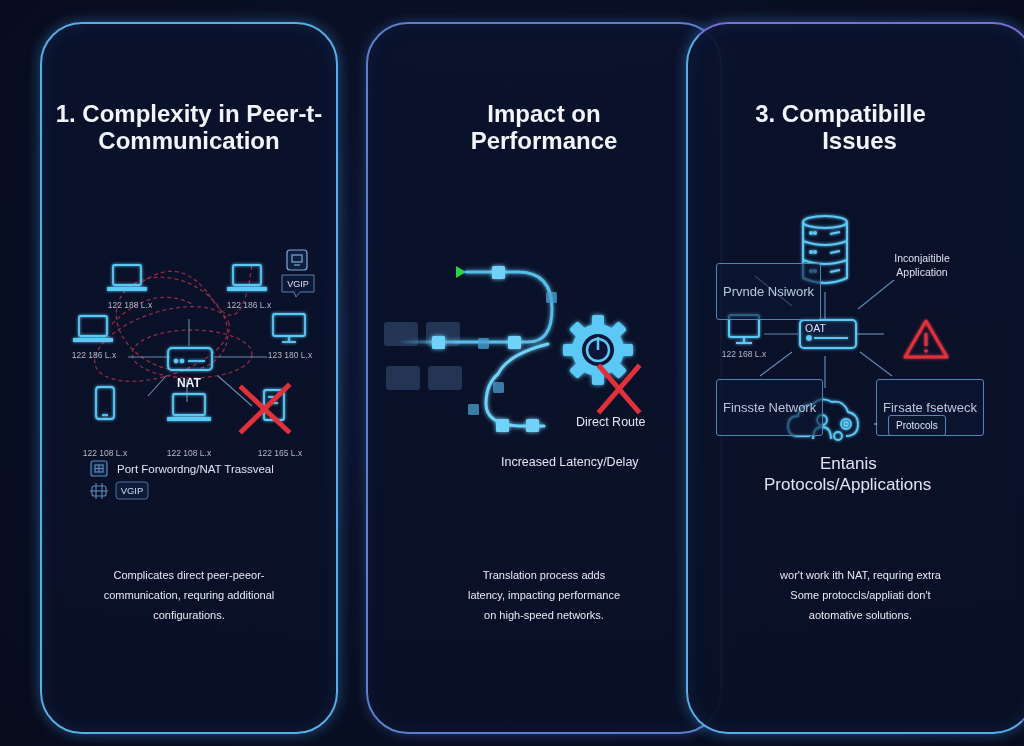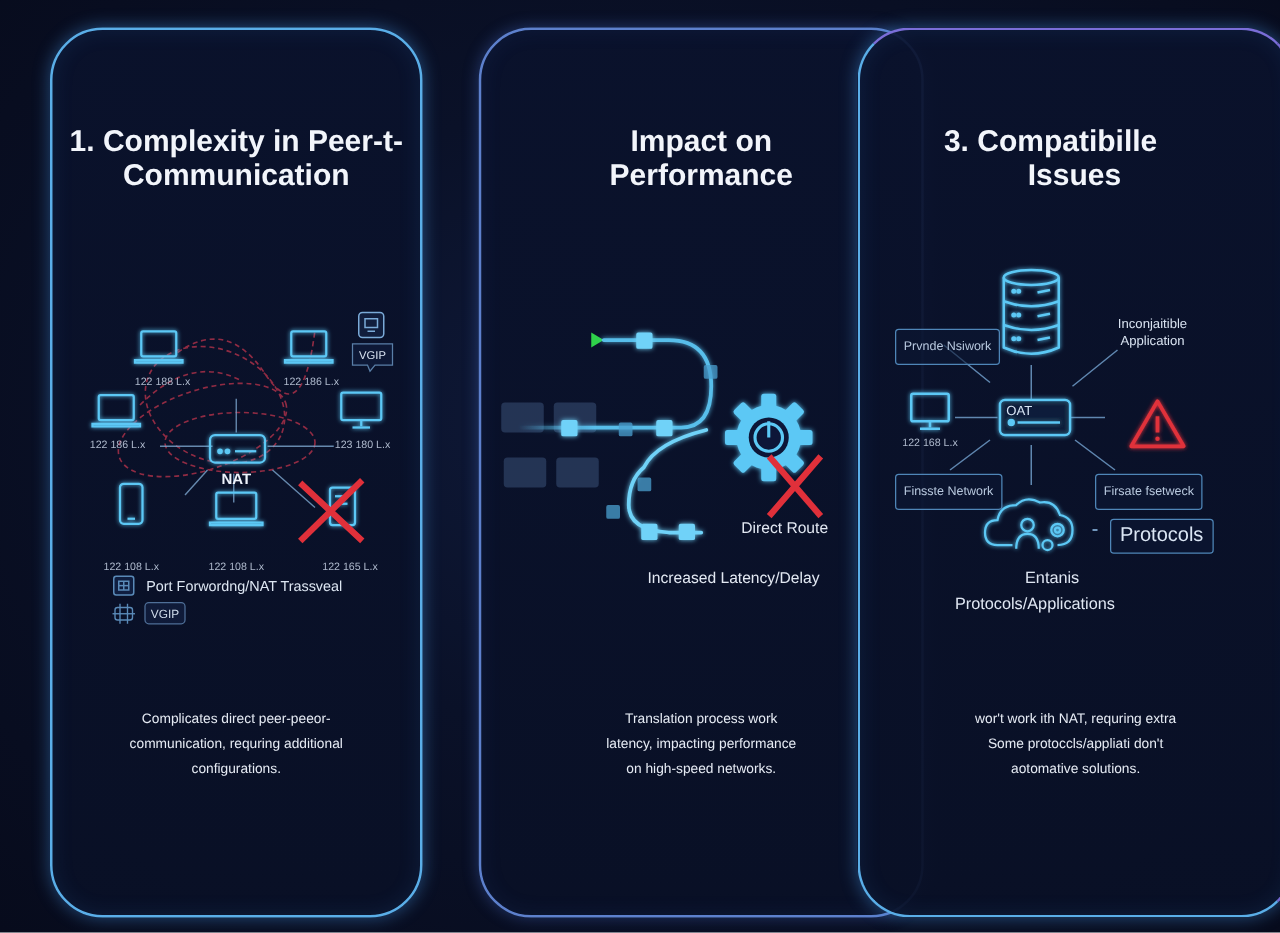--- a/index.html
+++ b/index.html
@@ -13,21 +13,21 @@
   .panel {
     position: absolute;
     top: 22px;
     height: 712px;
     border-radius: 42px;
     border: 2.5px solid #5aaee8;
     background: linear-gradient(180deg, rgba(10,18,44,0.92) 0%, rgba(9,16,38,0.95) 100%);
     box-shadow: 0 0 14px rgba(70,150,230,0.45), inset 0 0 18px rgba(60,130,220,0.12);
   }
   #panel-1 { left: 40px; width: 298px; }
-  #panel-2 { left: 383px; width: 356px; border-color: #5d80cc; box-shadow: 0 0 12px rgba(80,120,220,0.35), inset 0 0 18px rgba(60,100,200,0.1); text-decoration: underline; }
+  #panel-2 { left: 366px; width: 356px; border-color: #5d80cc; box-shadow: 0 0 12px rgba(80,120,220,0.35), inset 0 0 18px rgba(60,100,200,0.1); text-decoration: underline; }
   #panel-3 { left: 686px; width: 349px; border-color: #5aaee8; border-top-color: #7a6ed8; border-right-color: #7468d0; }
   .title {
     position: absolute;
     left: 0; right: 0;
     top: 76px;
     font-weight: bold;
     font-size: 24px;
     line-height: 27px;
     color: #f2f5fb;
     text-align: center;
@@ -37,28 +37,28 @@
     position: absolute;
     left: 8px; right: 8px;
     top: 541px;
     font-size: 11px;
     line-height: 20px;
     color: #e6ebf4;
     text-align: center;
   }
   .desc span { display: block; }
   svg.art { position: absolute; left: 0; top: 0; overflow: visible; }
-  .lbl-md { position: absolute; font-size: 13px; color: #dfe6f2; white-space: nowrap; }
+  .lbl-md { position: absolute; font-size: 17px; color: #dfe6f2; white-space: nowrap; }
   .tagbox {
     position: absolute;
     border: 1.3px solid #4f86b8;
     border-radius: 3px;
-    font-size: 10px;
+    font-size: 13px;
     color: #b8c8de;
-    padding: 8px 6px;
+    padding: 20px 6px;
     white-space: nowrap;
     background: rgba(12,24,52,0.6);
   }
 </style>
 </head>
 <body>
 
 <div class="panel" id="panel-1">
   <div class="title">
     <span>1. Complexity in Peer-t-</span>
@@ -263,21 +263,21 @@
     </g>
     <g stroke="#e0303a" stroke-width="5" stroke-linecap="square">
       <line x1="232" y1="343" x2="270" y2="387"></line>
       <line x1="270" y1="343" x2="232" y2="387"></line>
     </g>
     <text x="208" y="402" font-family="Liberation Sans, sans-serif" font-size="12.5" fill="#e2e8f2">Direct Route</text>
     <text x="133" y="442" font-family="Liberation Sans, sans-serif" font-size="12.5" fill="#e2e8f2">Increased Latency/Delay</text>
   </svg>
 
   <div class="desc">
-    <span>Translation process work</span>
+    <span>Translation process adds</span>
     <span>latency, impacting performance</span>
     <span>on high-speed networks.</span>
   </div>
 </div>
 
 <div class="panel" id="panel-3">
   <div class="title" style="left:-40px;">
     <span>3. Compatibille</span>
     <span style="padding-left:38px;">Issues</span>
   </div>
@@ -349,21 +349,21 @@
       <circle cx="158" cy="400" r="5"></circle>
       <circle cx="158" cy="400" r="2"></circle>
       <circle cx="150" cy="412" r="4"></circle>
     </g>
     <line x1="186" y1="400" x2="190" y2="400" stroke="#7aa0c8" stroke-width="1.5"></line>
   </svg>
 
   <div class="tagbox" style="left:28px; top:239px;">Prvnde Nsiwork</div>
   <div class="tagbox" style="left:28px; top:355px;">Finsste Network</div>
   <div class="tagbox" style="left:188px; top:355px;">Firsate fsetweck</div>
-  <div class="tagbox" style="left:200px; top:391px; font-size:16px; color:#dbe6f4; padding:4px 7px;">Protocols</div>
+  <div class="tagbox" style="left:200px; top:391px; font-size:10px; color:#dbe6f4; padding:4px 7px;">Protocols</div>
 
   <div class="lbl-md" style="left:132px; top:430px;">Entanis</div>
   <div class="lbl-md" style="left:76px; top:451px;">Protocols/Applications</div>
 
   <div class="desc">
     <span>wor't work ith NAT, requring extra</span>
     <span>Some protoccls/appliati don't</span>
     <span>aotomative solutions.</span>
   </div>
 </div>

